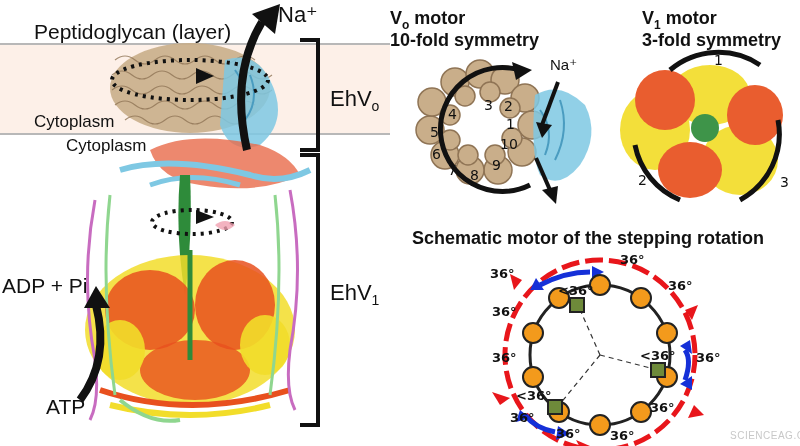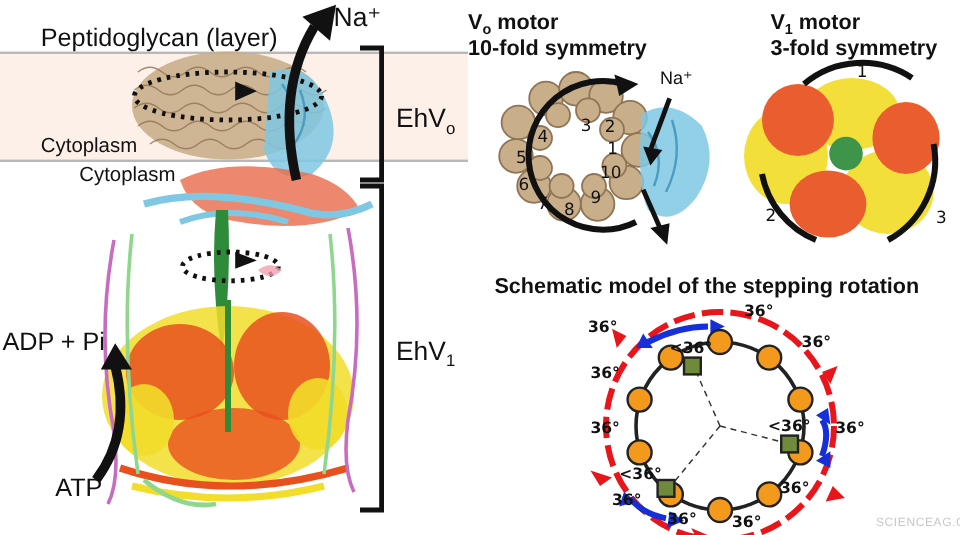--- a/index.html
+++ b/index.html
@@ -182,21 +182,21 @@
     <path d="M70 70 A 75 75 0 0 1 160 65" fill="none" stroke="#111" stroke-width="5"></path>
     <path d="M35 145 A 75 75 0 0 0 80 200" fill="none" stroke="#111" stroke-width="5"></path>
     <path d="M178 120 A 75 75 0 0 1 140 200" fill="none" stroke="#111" stroke-width="5"></path>
   </svg>
 
   <span class="num" style="left:114px;top:52px;">1</span>
   <span class="num" style="left:38px;top:172px;">2</span>
   <span class="num" style="left:180px;top:174px;">3</span>
 </div>
 
-<div class="lbl bold" style="left:412px;top:228px;font-size:18px;">Schematic model of the stepping rotation</div>
+<div class="lbl bold" style="left:412px;top:228px;font-size:18px;">Schematic motor of the stepping rotation</div>
 
 <div class="abs" style="left:480px;top:250px;width:260px;height:196px;">
   <svg width="260" height="196">
 
     <g fill="none" stroke="#e8161b" stroke-width="5" stroke-dasharray="18 6">
       <circle cx="120" cy="105" r="95"></circle>
     </g>
     <g fill="#e8161b">
       <polygon points="42,30 30,24 34,40"></polygon>
       <polygon points="205,60 218,55 212,70"></polygon>

